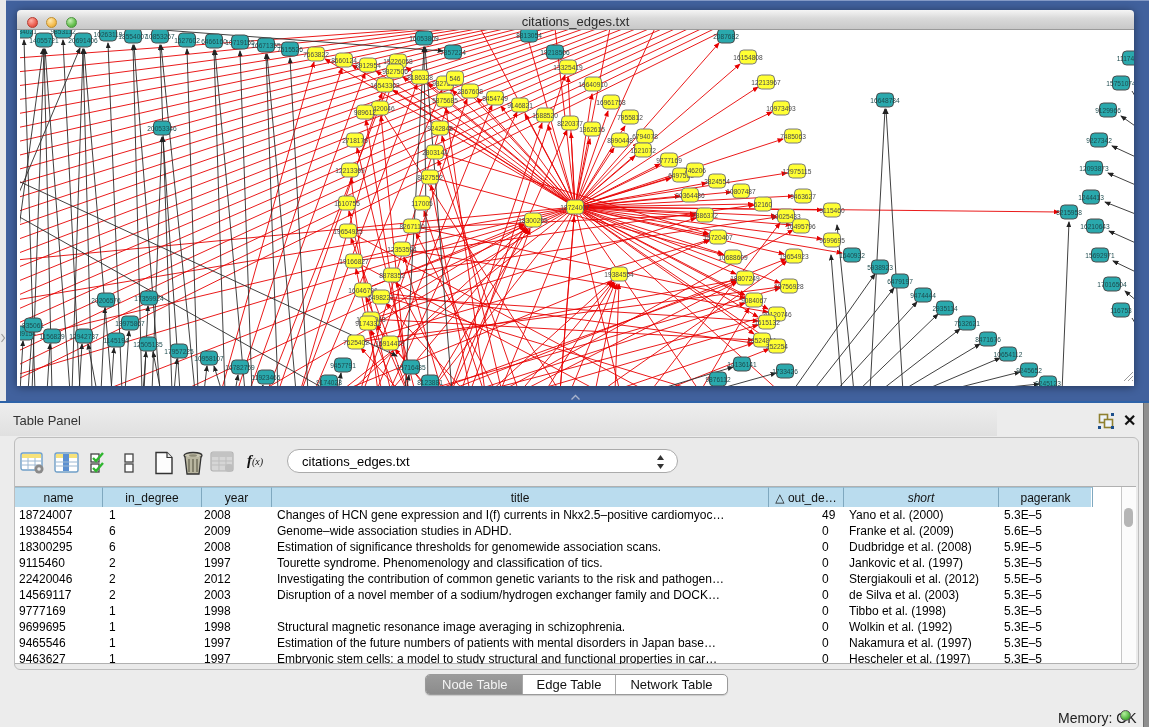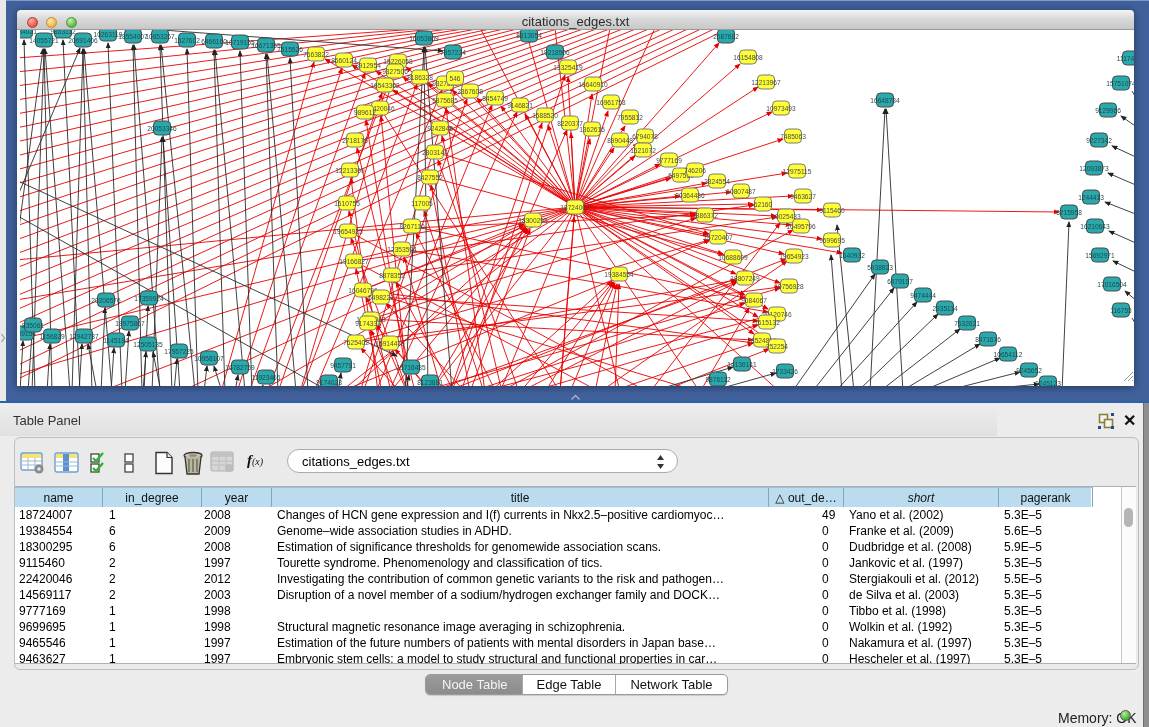--- a/index.html
+++ b/index.html
@@ -948,21 +948,21 @@
         <div class="th" style="left:829px;width:155px;font-style:italic;">short</div>
         <div class="th" style="left:984px;width:94px;">pagerank</div>
       </div>
       <div class="rows">
 <div class="tr" style="top:0px">
             <span class="c0">18724007</span>
             <span class="c1">1</span>
             <span class="c2">2008</span>
             <span class="c3">Changes of HCN gene expression and I(f) currents in Nkx2.5–positive cardiomyoc…</span>
             <span class="c4">49</span>
-            <span class="c5">Yano et al. (2002)</span>
+            <span class="c5">Yano et al. (2000)</span>
             <span class="c6">5.3E–5</span>
           </div>
 <div class="tr" style="top:16px">
             <span class="c0">19384554</span>
             <span class="c1">6</span>
             <span class="c2">2009</span>
             <span class="c3">Genome–wide association studies in ADHD.</span>
             <span class="c4">0</span>
             <span class="c5">Franke et al. (2009)</span>
             <span class="c6">5.6E–5</span>

